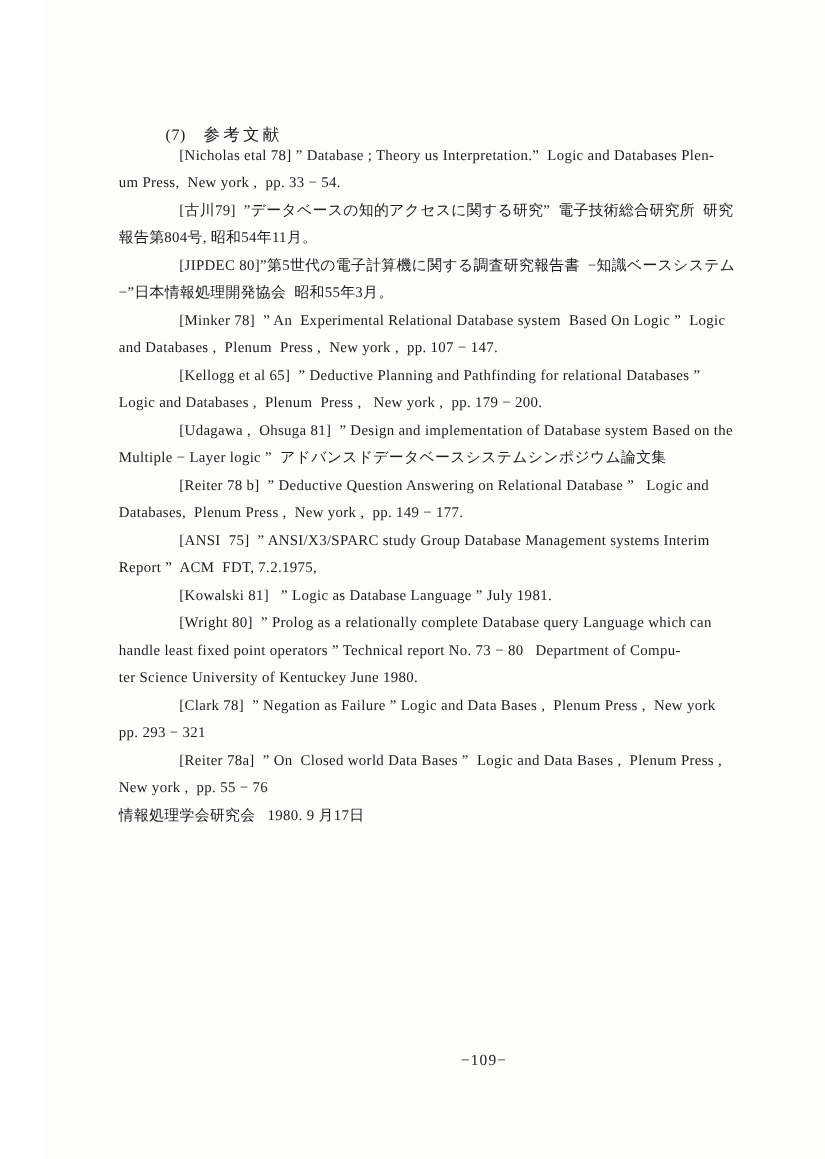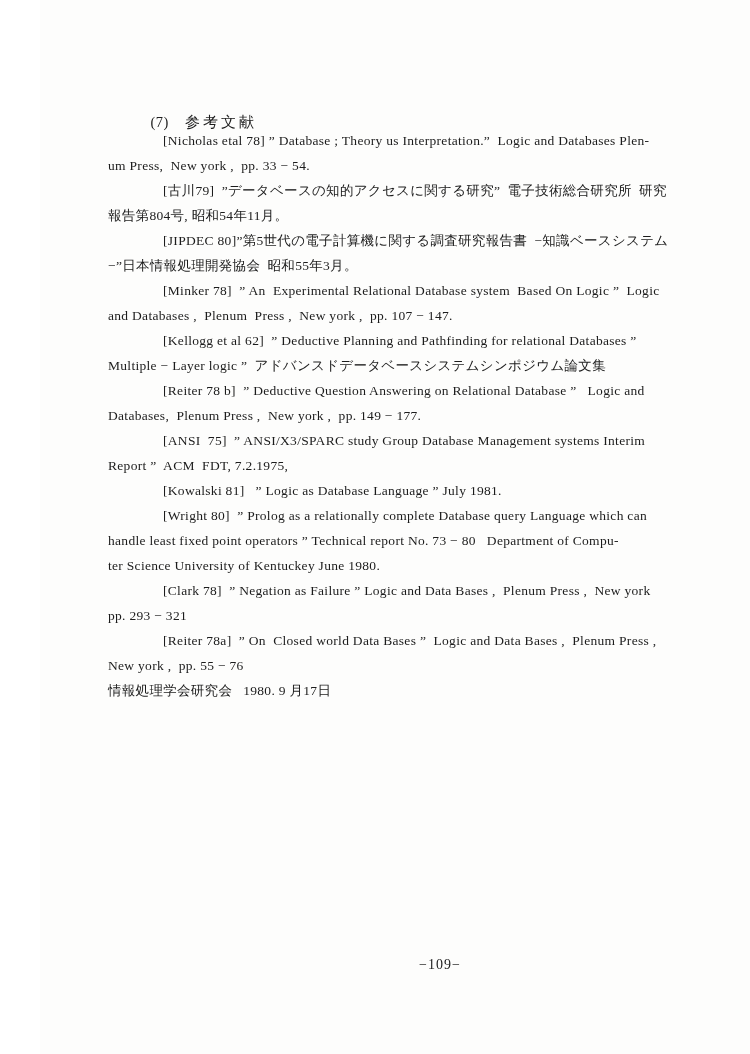--- a/index.html
+++ b/index.html
@@ -70,21 +70,23 @@
 
   <div class="refs" id="refs">
       <div class="line i0">[Nicholas etal 78] ” Database ; Theory us Interpretation.”  Logic and Databases Plen-</div>
       <div class="line i1">um Press,  New york ,  pp. 33 − 54.</div>
       <div class="line i0">[古川79]  ”データベースの知的アクセスに関する研究”  電子技術総合研究所  研究</div>
       <div class="line i1">報告第804号, 昭和54年11月。</div>
       <div class="line i0">[JIPDEC 80]”第5世代の電子計算機に関する調査研究報告書  −知識ベースシステム</div>
       <div class="line i1">−”日本情報処理開発協会  昭和55年3月。</div>
       <div class="line i0">[Minker 78]  ” An  Experimental Relational Database system  Based On Logic ”  Logic</div>
       <div class="line i1">and Databases ,  Plenum  Press ,  New york ,  pp. 107 − 147.</div>
-      <div class="line i0">[Kellogg et al 62]  ” Deductive Planning and Pathfinding for relational Databases ”</div>
+      <div class="line i0">[Kellogg et al 65]  ” Deductive Planning and Pathfinding for relational Databases ”</div>
+      <div class="line i1">Logic and Databases ,  Plenum  Press ,   New york ,  pp. 179 − 200.</div>
+      <div class="line i0">[Udagawa ,  Ohsuga 81]  ” Design and implementation of Database system Based on the</div>
       <div class="line i1">Multiple − Layer logic ”  アドバンスドデータベースシステムシンポジウム論文集</div>
       <div class="line i0">[Reiter 78 b]  ” Deductive Question Answering on Relational Database ”   Logic and</div>
       <div class="line i1">Databases,  Plenum Press ,  New york ,  pp. 149 − 177.</div>
       <div class="line i0">[ANSI  75]  ” ANSI/X3/SPARC study Group Database Management systems Interim</div>
       <div class="line i1">Report ”  ACM  FDT, 7.2.1975,</div>
       <div class="line i0">[Kowalski 81]   ” Logic as Database Language ” July 1981.</div>
       <div class="line i0">[Wright 80]  ” Prolog as a relationally complete Database query Language which can</div>
       <div class="line i1">handle least fixed point operators ” Technical report No. 73 − 80   Department of Compu-</div>
       <div class="line i1">ter Science University of Kentuckey June 1980.</div>
       <div class="line i0">[Clark 78]  ” Negation as Failure ” Logic and Data Bases ,  Plenum Press ,  New york</div>

